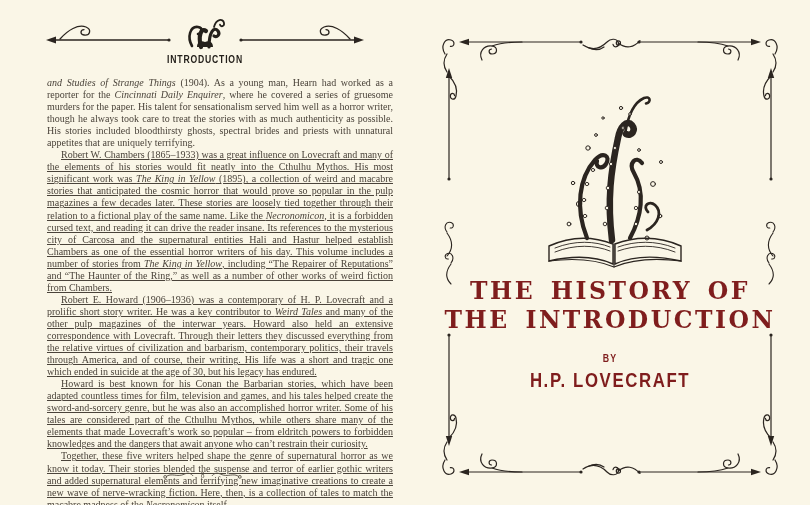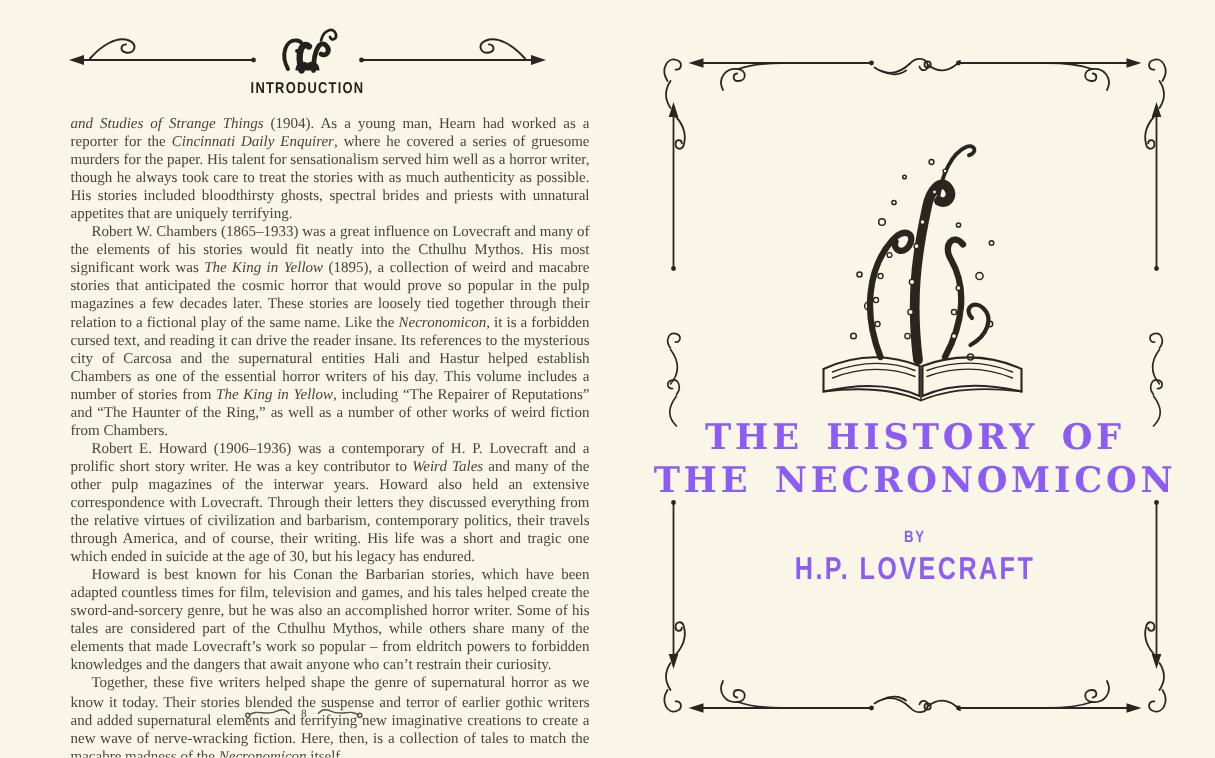--- a/index.html
+++ b/index.html
@@ -23,38 +23,38 @@
     font-weight:bold;font-size:10.5px;letter-spacing:1px;
     color:#24201b;
     transform:scaleX(.82);transform-origin:center;
   }
   .body-text{
     position:absolute;left:47px;top:77px;width:346px;
     font-size:10px;line-height:12.05px;color:#4a433a;
     text-align:justify;
   }
   .body-text p{margin:0;}
-  .body-text p.indent{text-indent:14px;}
+  .body-text p.indent{text-indent:14px;text-decoration:underline;}
   .body-text em{font-style:italic;}
   .page-footer{
     position:absolute;left:0;top:466px;width:405px;height:18px;
     display:flex;align-items:center;justify-content:center;gap:7px;
   }
   .page-number{
     font-size:7.5px;color:#4a433a;font-family:"Liberation Serif",serif;
   }
   .footer-swash{width:32px;height:12px;}
   .footer-swash.mirror{transform:scaleX(-1);}
 
   
   .page-border{position:absolute;left:27px;top:26px;width:356px;height:462px;}
   .illustration{position:absolute;left:128px;top:88px;width:164px;height:186px;}
   .title-block{
     position:absolute;left:20px;top:277px;width:370px;
-    text-align:center;color:#8b5cf6;
+    text-align:center;color:#7f1d1d;
   }
   .title-line{
     font-family:"DejaVu Serif", serif;
     font-weight:bold;font-size:23.5px;line-height:29px;
     letter-spacing:2.5px;word-spacing:5px;white-space:nowrap;
   }
   .byline{
     margin-top:17px;
     font-family:"Liberation Sans", sans-serif;
     font-weight:bold;font-size:11px;letter-spacing:1.5px;
@@ -216,18 +216,18 @@
           <path d="M142,160 C122,152 102,153 85,159" stroke-width="0.9"></path>
           <path d="M142,164 C122,156 102,157 85,163" stroke-width="0.9"></path>
           <path d="M16,173 C40,170 62,171 81,179 C100,171 124,170 148,173" stroke-width="1.2"></path>
           <line x1="81" y1="156" x2="81" y2="179" stroke-width="1"></line>
         </g>
       </g>
     </svg>
 
     <div class="title-block">
       <div class="title-line">THE HISTORY OF</div>
-      <div class="title-line">THE NECRONOMICON</div>
+      <div class="title-line">THE INTRODUCTION</div>
       <div class="byline">BY</div>
       <div class="author">H.P. LOVECRAFT</div>
     </div>
   </div>
 </div>
 
 </body></html>

